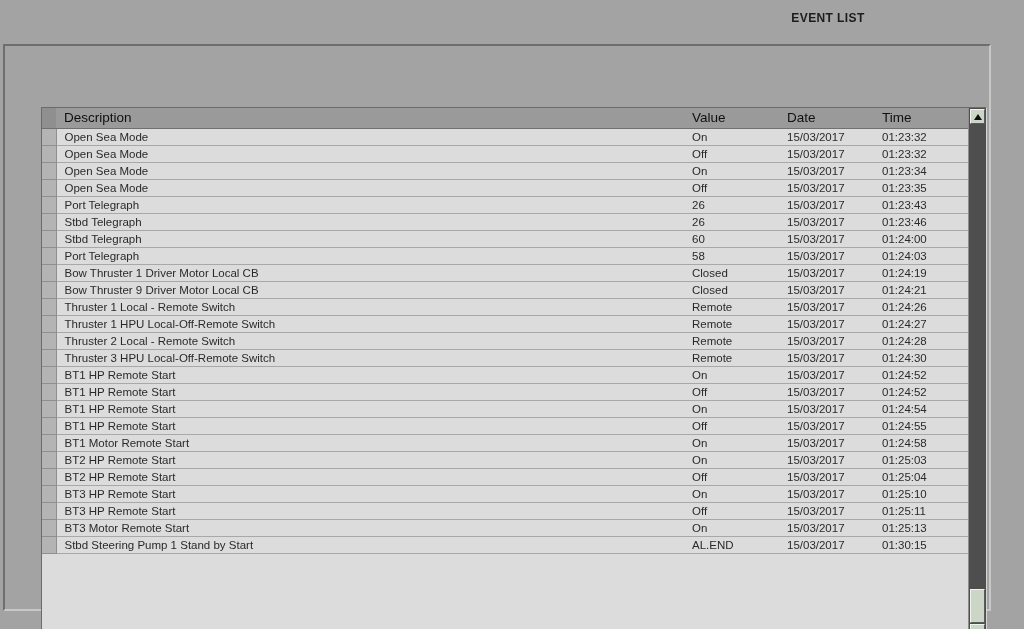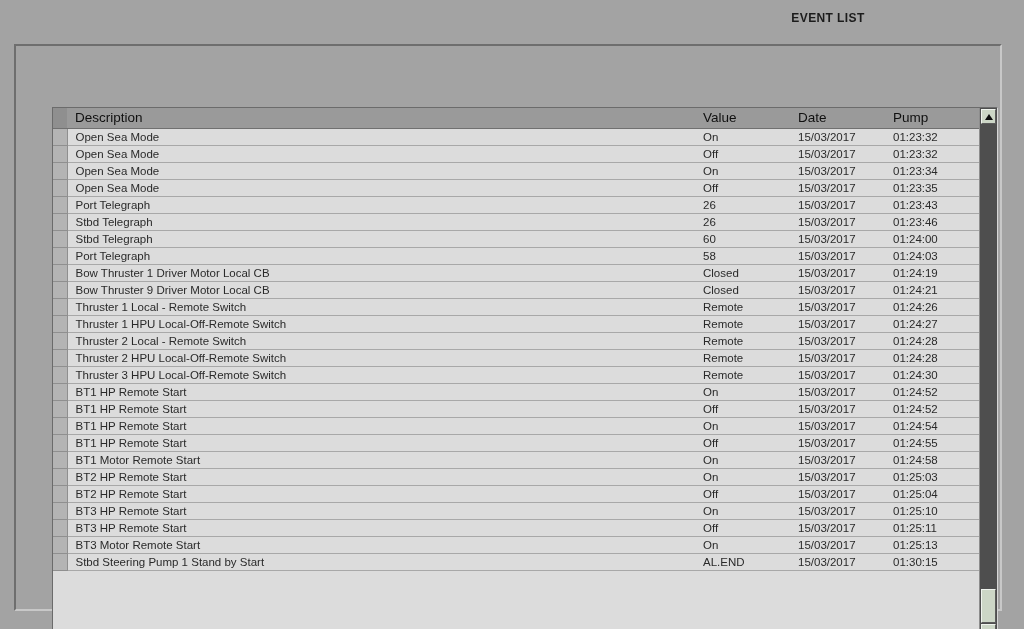--- a/index.html
+++ b/index.html
@@ -27,21 +27,21 @@
     box-sizing: border-box;
     font-size: 12px;
     font-weight: bold;
     letter-spacing: .4px;
     color: #1c1c1c;
   }
 
   
   .panel {
     position: absolute;
-    left: 14px;
+    left: 3px;
     top: 44px;
     width: 988px;
     height: 567px;
     box-sizing: border-box;
     background: #a3a3a3;
     border-top: 2px solid #6e6e6e;
     border-left: 2px solid #6e6e6e;
     border-right: 2px solid #c8c8c8;
     border-bottom: 2px solid #c8c8c8;
   }
@@ -187,21 +187,21 @@
           <col class="c-value">
           <col class="c-date">
           <col class="c-time">
         </colgroup>
         <thead>
           <tr>
             <th class="th-gutter"></th>
             <th><span class="hl">Description</span></th>
             <th><span class="hl">Value</span></th>
             <th><span class="hl">Date</span></th>
-            <th><span class="hl">Pump</span></th>
+            <th><span class="hl">Time</span></th>
           </tr>
         </thead>
         <tbody id="event-rows">
             <tr>
               <td class="gut"></td>
               <td><span class="cl">Open Sea Mode</span></td>
               <td><span class="cl">On</span></td>
               <td><span class="cl">15/03/2017</span></td>
               <td><span class="cl">01:23:32</span></td>
             </tr>
@@ -278,27 +278,20 @@
             <tr>
               <td class="gut"></td>
               <td><span class="cl">Thruster 1 HPU Local-Off-Remote Switch</span></td>
               <td><span class="cl">Remote</span></td>
               <td><span class="cl">15/03/2017</span></td>
               <td><span class="cl">01:24:27</span></td>
             </tr>
             <tr>
               <td class="gut"></td>
               <td><span class="cl">Thruster 2 Local - Remote Switch</span></td>
-              <td><span class="cl">Remote</span></td>
-              <td><span class="cl">15/03/2017</span></td>
-              <td><span class="cl">01:24:28</span></td>
-            </tr>
-            <tr>
-              <td class="gut"></td>
-              <td><span class="cl">Thruster 2 HPU Local-Off-Remote Switch</span></td>
               <td><span class="cl">Remote</span></td>
               <td><span class="cl">15/03/2017</span></td>
               <td><span class="cl">01:24:28</span></td>
             </tr>
             <tr>
               <td class="gut"></td>
               <td><span class="cl">Thruster 3 HPU Local-Off-Remote Switch</span></td>
               <td><span class="cl">Remote</span></td>
               <td><span class="cl">15/03/2017</span></td>
               <td><span class="cl">01:24:30</span></td>

